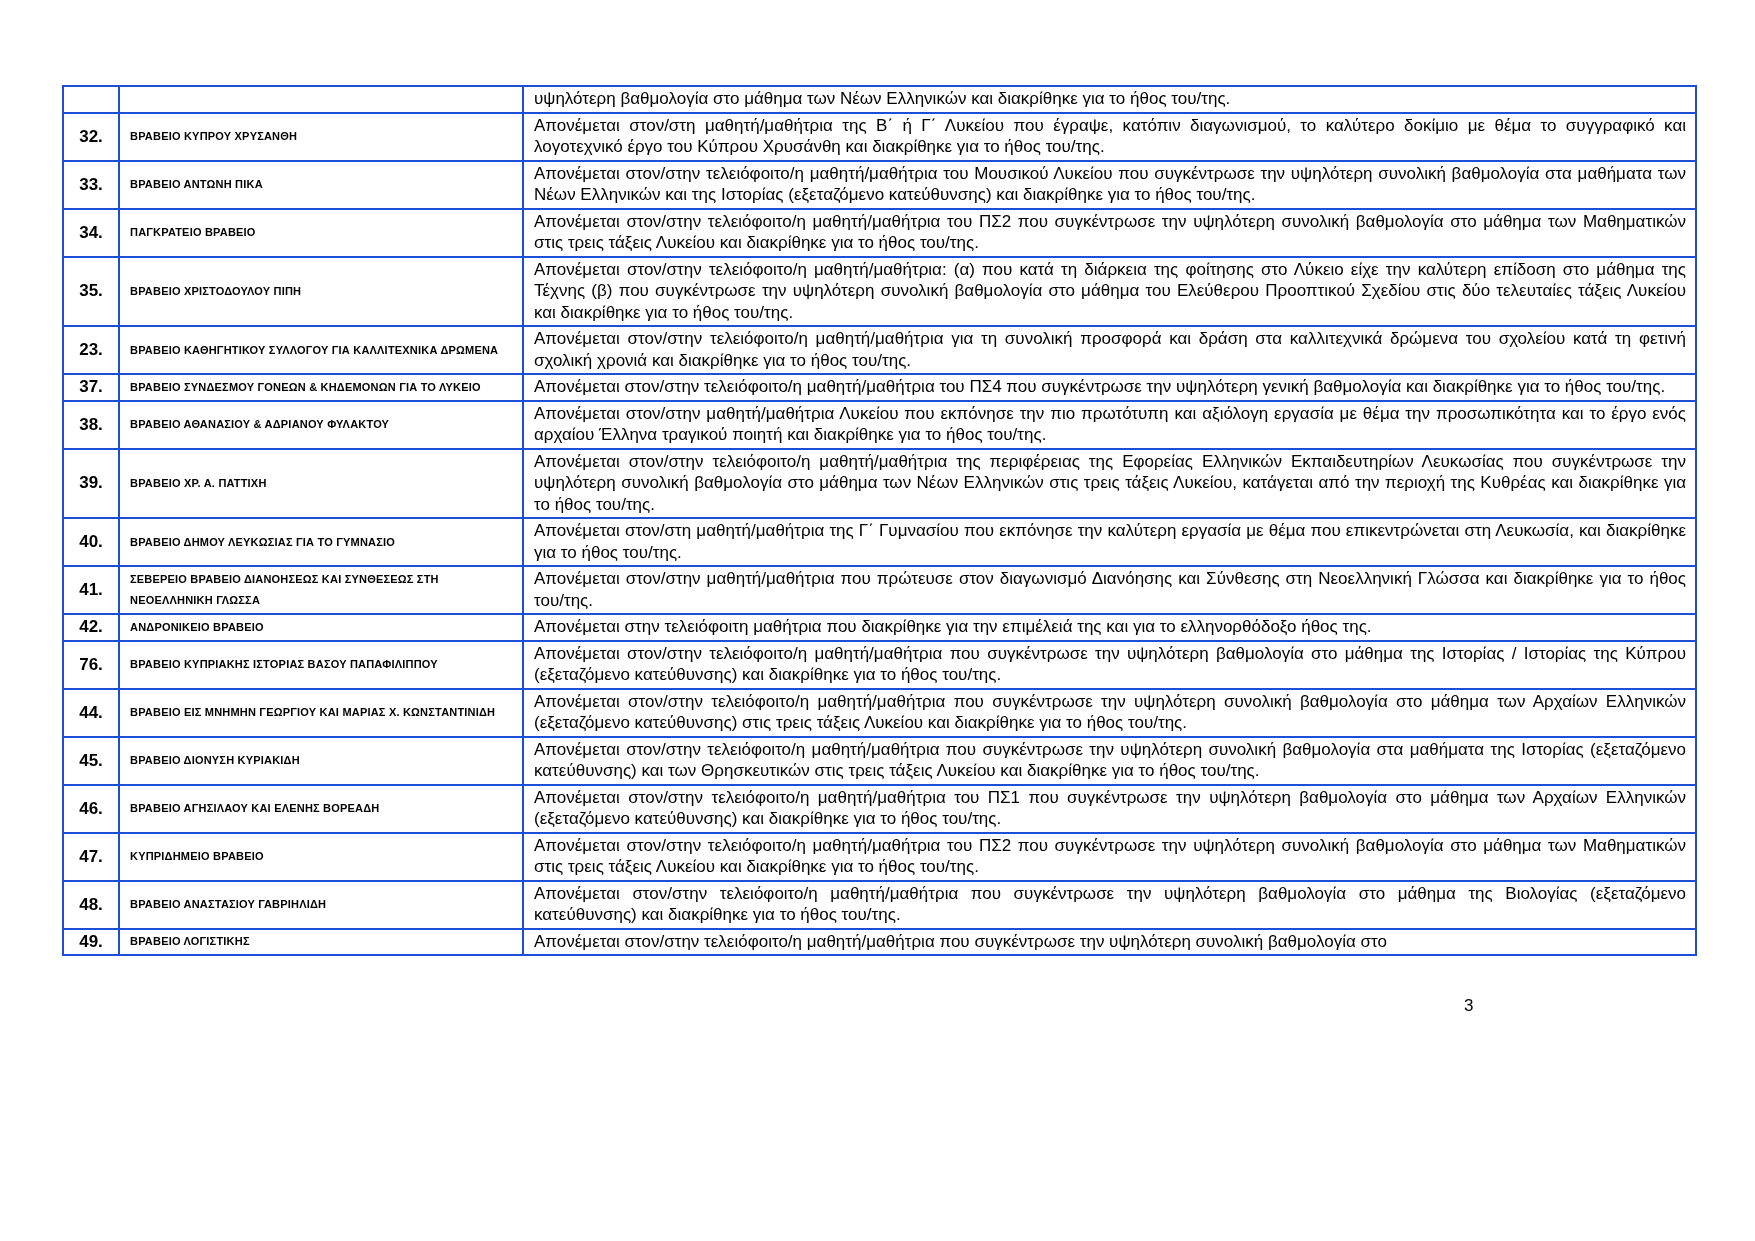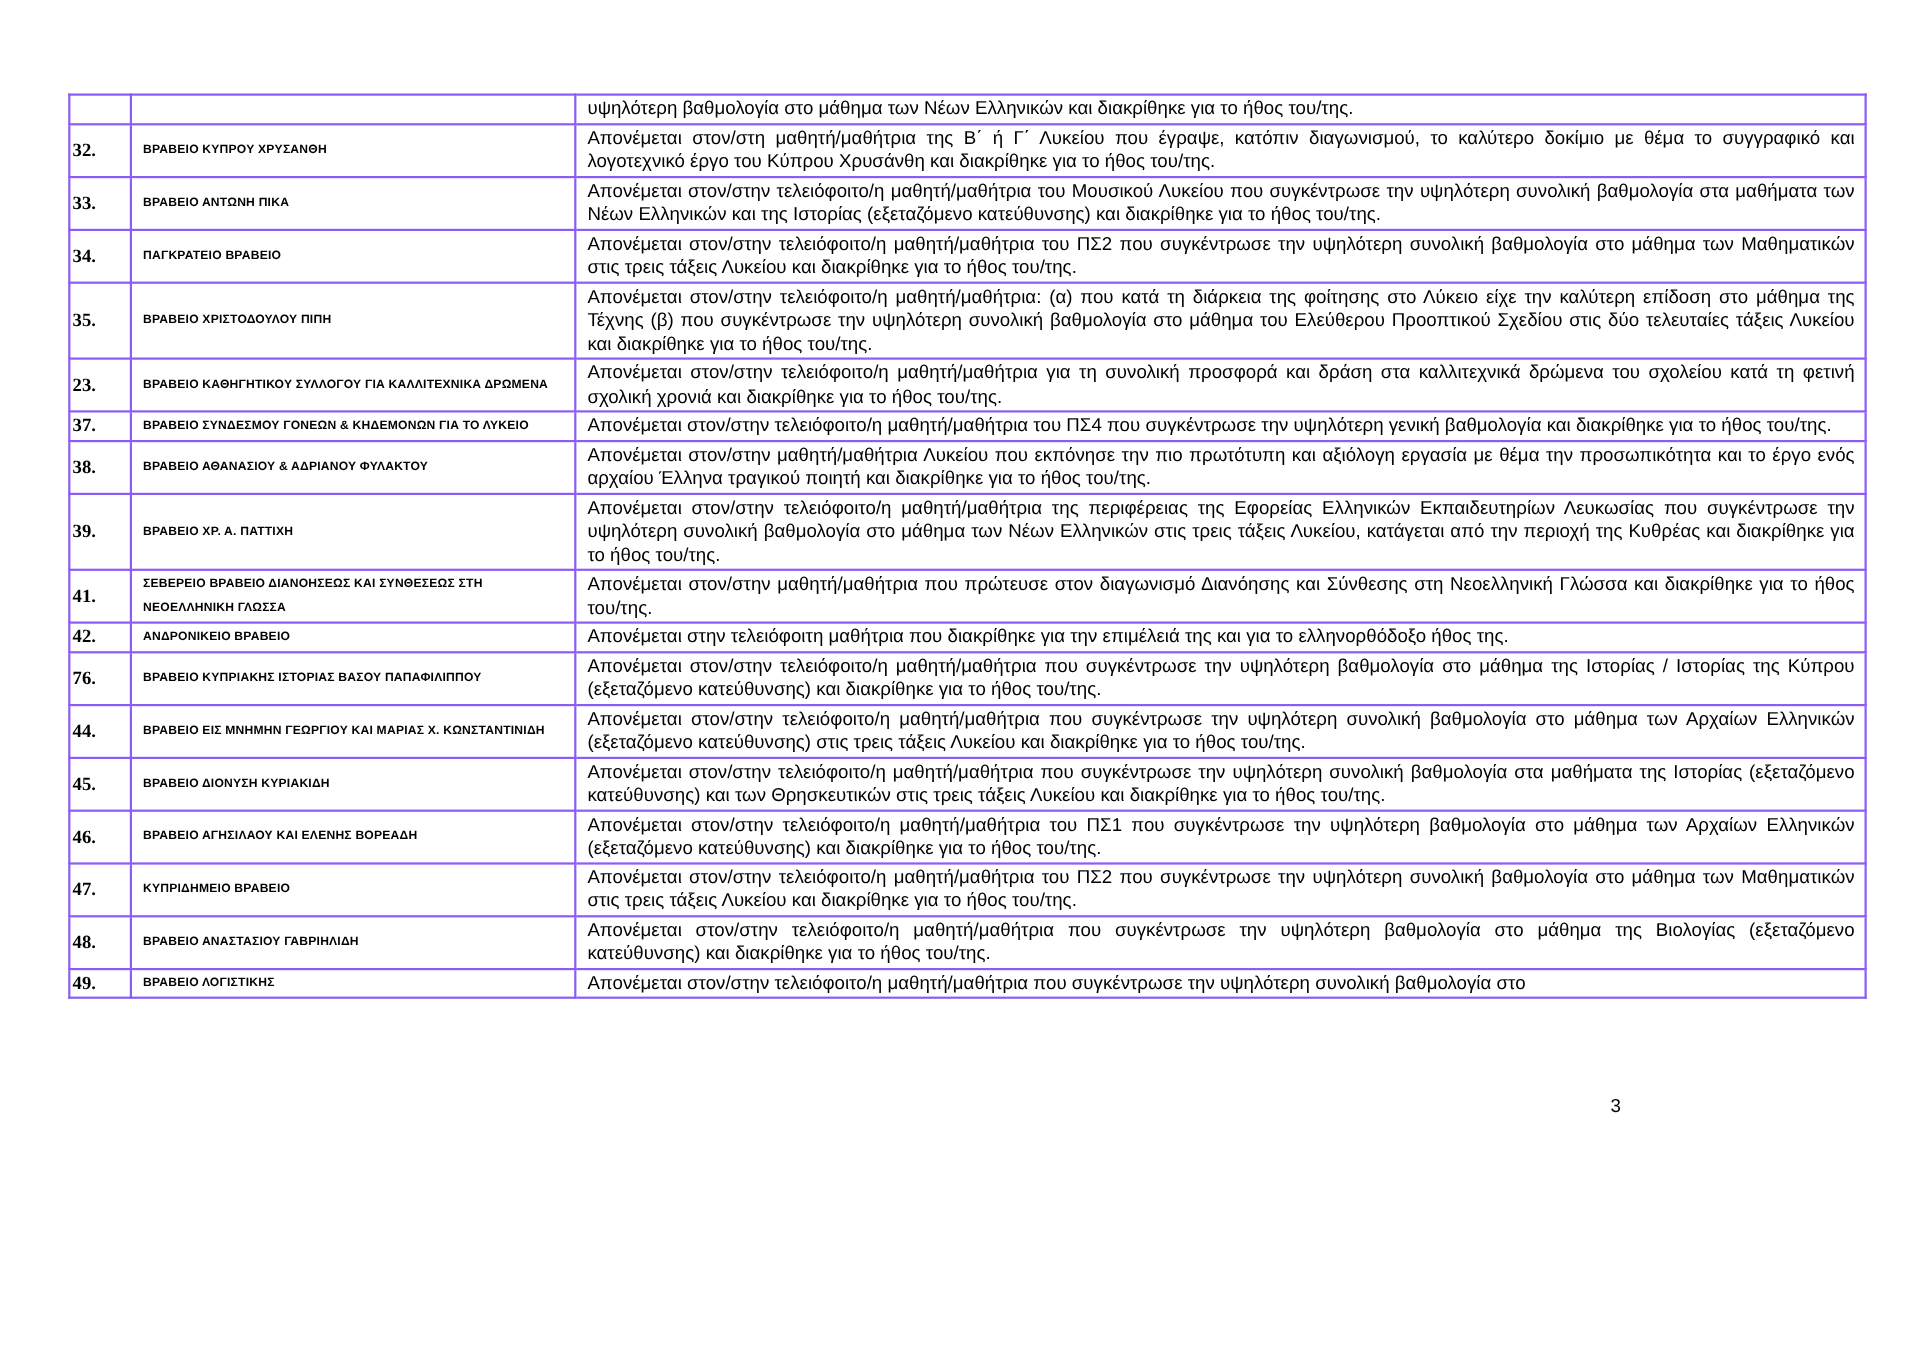--- a/index.html
+++ b/index.html
@@ -21,30 +21,29 @@
   }
   table.awards {
     position: absolute;
     left: 62px;
     top: 85px;
     width: 1633px;
     border-collapse: collapse;
     table-layout: fixed;
   }
   table.awards td {
-    border: 2px solid #8b5cf6;
+    border: 2px solid #1d4ed8;
     vertical-align: middle;
     overflow: hidden;
   }
   td.num {
-    text-align: left;
+    text-align: center;
     font-weight: bold;
     font-size: 17px;
     padding: 1px 2px;
-    font-family: Liberation Serif, serif;
   }
   td.name {
     font-weight: bold;
     font-size: 11px;
     line-height: 21px;
     padding: 1px 6px 1px 10px;
     letter-spacing: 0.2px;
   }
   td.desc {
     font-size: 17px;
@@ -118,20 +117,25 @@
     <td class="name">ΒΡΑΒΕΙΟ ΑΘΑΝΑΣΙΟΥ  &amp; ΑΔΡΙΑΝΟΥ ΦΥΛΑΚΤΟΥ</td>
     <td class="desc">Απονέμεται στον/στην μαθητή/μαθήτρια Λυκείου που εκπόνησε την πιο πρωτότυπη και αξιόλογη εργασία με θέμα την προσωπικότητα και το έργο ενός αρχαίου Έλληνα τραγικού ποιητή και διακρίθηκε για το ήθος του/της.</td>
   </tr>
 
   <tr>
     <td class="num">39.</td>
     <td class="name">ΒΡΑΒΕΙΟ ΧΡ. Α. ΠΑΤΤΙΧΗ</td>
     <td class="desc">Απονέμεται στον/στην τελειόφοιτο/η μαθητή/μαθήτρια της περιφέρειας της Εφορείας Ελληνικών Εκπαιδευτηρίων Λευκωσίας που συγκέντρωσε την υψηλότερη συνολική βαθμολογία στο μάθημα των Νέων Ελληνικών στις τρεις τάξεις Λυκείου, κατάγεται από την περιοχή της Κυθρέας και διακρίθηκε για το ήθος του/της.</td>
   </tr>
 
+  <tr>
+    <td class="num">40.</td>
+    <td class="name">ΒΡΑΒΕΙΟ ΔΗΜΟΥ  ΛΕΥΚΩΣΙΑΣ ΓΙΑ ΤΟ ΓΥΜΝΑΣΙΟ</td>
+    <td class="desc">Απονέμεται στον/στη μαθητή/μαθήτρια της Γ΄ Γυμνασίου που εκπόνησε την καλύτερη εργασία με θέμα που επικεντρώνεται στη Λευκωσία, και διακρίθηκε για το ήθος του/της.</td>
+  </tr>
 
   <tr>
     <td class="num">41.</td>
     <td class="name">ΣΕΒΕΡΕΙΟ ΒΡΑΒΕΙΟ  ΔΙΑΝΟΗΣΕΩΣ ΚΑΙ ΣΥΝΘΕΣΕΩΣ ΣΤΗ ΝΕΟΕΛΛΗΝΙΚΗ ΓΛΩΣΣΑ</td>
     <td class="desc">Απονέμεται στον/στην μαθητή/μαθήτρια που πρώτευσε στον διαγωνισμό Διανόησης και Σύνθεσης στη Νεοελληνική Γλώσσα και διακρίθηκε για το ήθος του/της.</td>
   </tr>
 
   <tr>
     <td class="num">42.</td>
     <td class="name">ΑΝΔΡΟΝΙΚΕΙΟ  ΒΡΑΒΕΙΟ</td>

